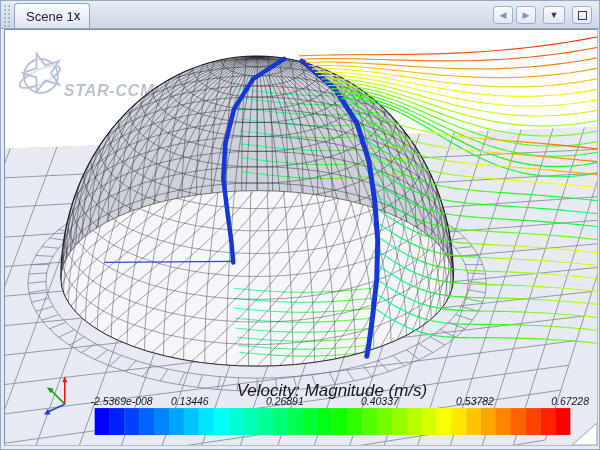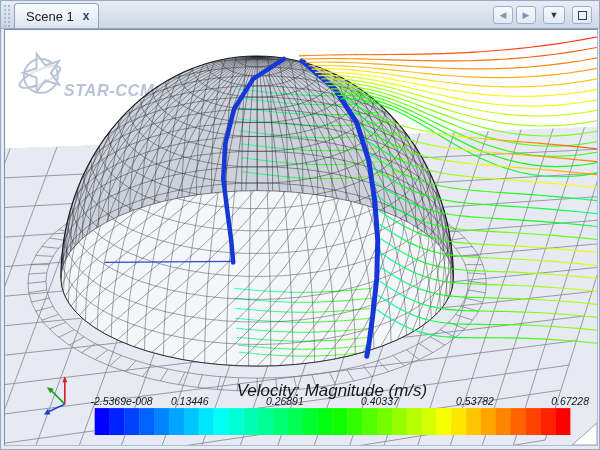--- a/index.html
+++ b/index.html
@@ -15,21 +15,21 @@
     background:linear-gradient(#e8edf5,#ccd6e4);
     border-bottom:1px solid #93a7c1;
     display:flex;align-items:flex-end;
   }
   .drag-dots{
     position:absolute;left:1px;top:2px;width:9px;height:24px;
     background-image:radial-gradient(#aab8cf 1px,transparent 1.1px);
     background-size:4px 4px;background-position:1px 1px;
   }
   .tab{
-    margin-left:13px;height:25px;display:flex;align-items:center;gap:9px;
+    margin-left:13px;height:25px;display:flex;align-items:center;
     padding:0 9px 0 11px;
     background:linear-gradient(#fbfdfe,#dce5f1);
     border:1px solid #8fa3c0;border-bottom:none;
     border-radius:4px 4px 0 0;cursor:default;
   }
   .tab-label{font-size:13px;color:#222;}
   .tab-close{font-size:12px;font-weight:bold;color:#2f4370;line-height:10px;cursor:pointer;}
   .tb-controls{margin-left:auto;display:flex;gap:3px;margin-right:7px;margin-bottom:4px;}
   .tb-btn{
     width:20px;height:18px;display:flex;align-items:center;justify-content:center;

